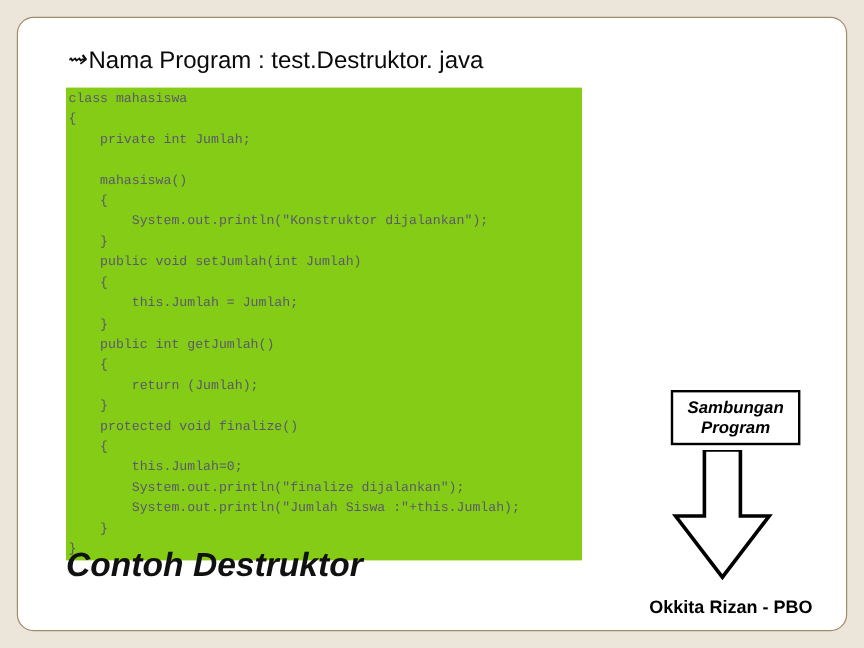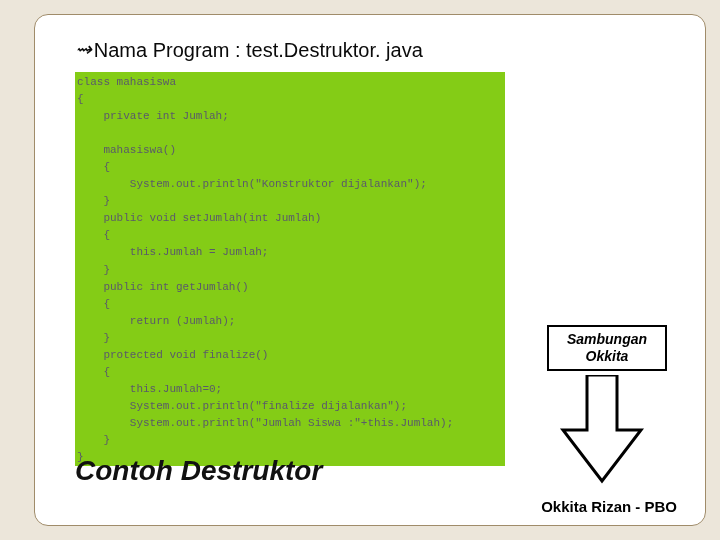--- a/index.html
+++ b/index.html
@@ -14,21 +14,20 @@
   .slide-frame {
     position: absolute;
     top: 14px;
     left: 14px;
     right: 14px;
     bottom: 14px;
     background: #ffffff;
     border: 1.5px solid #a08c6a;
     border-radius: 14px;
     padding: 22px 30px 18px 40px;
-    margin-left: 20px;
   }
   .heading {
     font-size: 20px;
     color: #0a0a0a;
     margin-bottom: 10px;
     font-family: Verdana, Geneva, sans-serif;
   }
   .bullet-arc {
     display: inline-block;
     font-family: Georgia, serif;
@@ -45,21 +44,21 @@
     background: #84cc16;
     padding: 2px 0 0 2px;
     width: 430px;
     white-space: pre;
     border-right: 0;
   }
   .sambungan-box {
     position: absolute;
     right: 38px;
     top: 310px;
-    width: 120px;
+    width: 108px;
     height: 46px;
     border: 2.5px solid #000;
     background: #fff;
     display: flex;
     align-items: center;
     justify-content: center;
     text-align: center;
     font-style: italic;
     font-weight: bold;
     font-size: 14px;
@@ -120,21 +119,21 @@
     {
         this.Jumlah=0;
         System.out.println("finalize dijalankan");
         System.out.println("Jumlah Siswa :"+this.Jumlah);
     }
 }</div>
 
   <div class="sambungan-box">
     <div>
       <span>Sambungan</span><br>
-      <span>Okkita</span>
+      <span>Program</span>
     </div>
   </div>
 
   <div class="arrow-down">
     <svg width="86" height="110" viewBox="0 0 86 110">
       <path d="M28 0 L58 0 L58 55 L82 55 L43 106 L4 55 L28 55 Z" fill="#ffffff" stroke="#000" stroke-width="3"></path>
     </svg>
   </div>
 
   <div class="slide-title">Contoh Destruktor</div>

